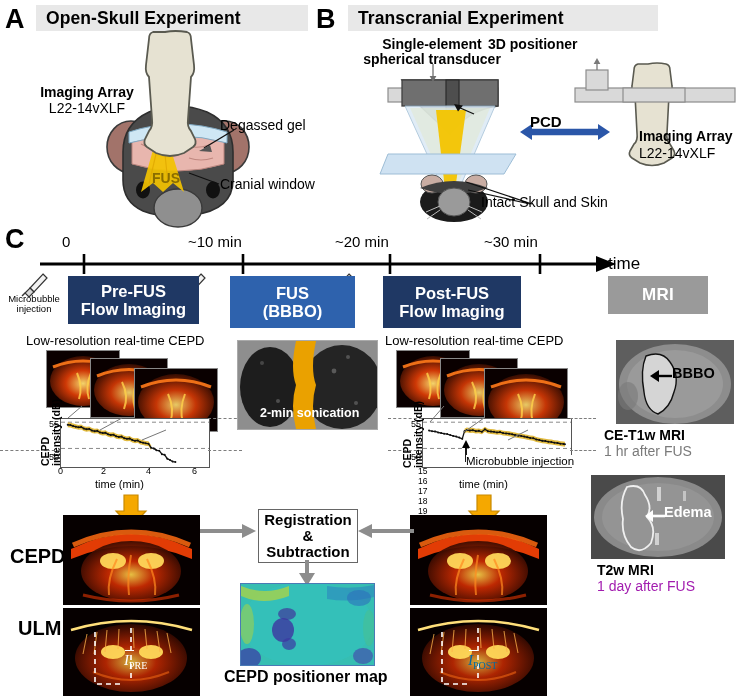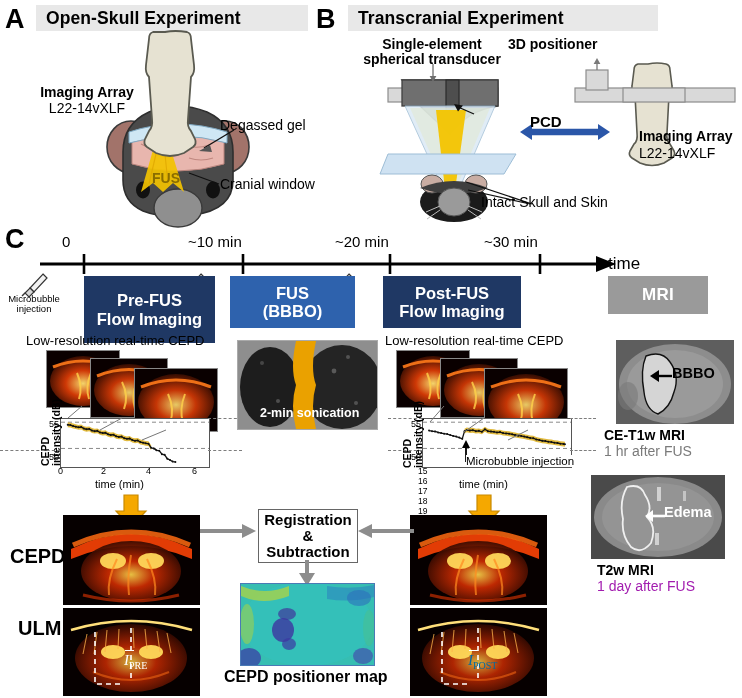--- a/index.html
+++ b/index.html
@@ -82,21 +82,21 @@
 <svg class="abs" style="left:189px;top:170px;" width="32" height="20">
   <path d="M30 14 L0 3" stroke="#111" stroke-width="1.2" fill="none"></path>
 </svg>
 <div class="abs" style="left:152px;top:170px;font-size:14px;font-weight:bold;color:#8a6d00;">FUS</div>
 
 <div class="abs panel-letter" style="left:316px;top:6px;">B</div>
 <div class="abs panel-title-bar" style="left:348px;top:5px;width:300px;height:26px;">Transcranial Experiment</div>
 
 <div class="abs lbl-b" style="left:352px;top:36px;width:160px;text-align:center;">Single-element</div>
 <div class="abs lbl-b" style="left:346px;top:51px;width:172px;text-align:center;">spherical transducer</div>
-<div class="abs lbl-b" style="left:508px;top:36px;">3D positioner</div>
+<div class="abs lbl-b" style="left:488px;top:36px;">3D positioner</div>
 
 <svg class="abs" style="left:380px;top:62px;" width="360" height="150">
 
   <rect x="8" y="26" width="110" height="14" fill="#d9d9d9" stroke="#8d8d8d" stroke-width="1.2"></rect>
   <rect x="195" y="26" width="160" height="14" fill="#d9d9d9" stroke="#8d8d8d" stroke-width="1.2"></rect>
 
   <rect x="206" y="8" width="22" height="20" fill="#d9d9d9" stroke="#8d8d8d" stroke-width="1.2"></rect>
 
   <path d="M217 8 l0 -8" stroke="#7a7a7a" stroke-width="1.3"></path>
   <path d="M213.6 2 l3.4 -6 l3.4 6 z" fill="#7a7a7a"></path>
@@ -173,21 +173,21 @@
   <path d="M21 2 l4 4 l-13 14 l-4 -4 z" fill="#f2f2f2" stroke="#333" stroke-width="1.2"></path>
   <path d="M8 16 l4 4 l-5 5 l-4 -4 z" fill="#d8d8d8" stroke="#333" stroke-width="1.2"></path>
   <path d="M3 21 l-3 3" stroke="#333" stroke-width="1.4"></path>
 </svg>
 
 <div class="abs" style="left:0px;top:294px;width:68px;text-align:center;font-size:9.5px;line-height:1.08;">
   <span>Microbubble</span><br>
   <span>injection</span>
 </div>
 
-<div class="abs stage-box stage-dark" style="left:84px;top:276px;width:131px;height:67px;">
+<div class="abs stage-box stage-dark" style="left:68px;top:276px;width:131px;height:48px;">
   <span>Pre-FUS</span>
   <span>Flow Imaging</span>
 </div>
 <div class="abs stage-box stage-mid" style="left:230px;top:276px;width:125px;height:52px;">
   <span>FUS</span>
   <span>(BBBO)</span>
 </div>
 <div class="abs stage-box stage-dark" style="left:383px;top:276px;width:138px;height:52px;">
   <span>Post-FUS</span>
   <span>Flow Imaging</span>

